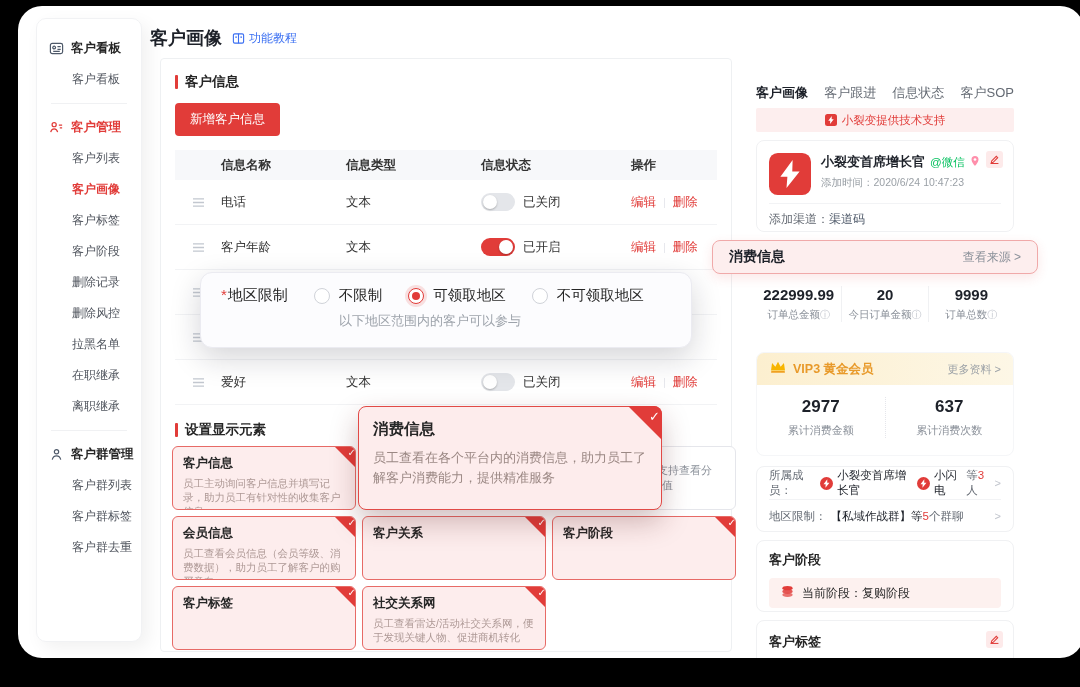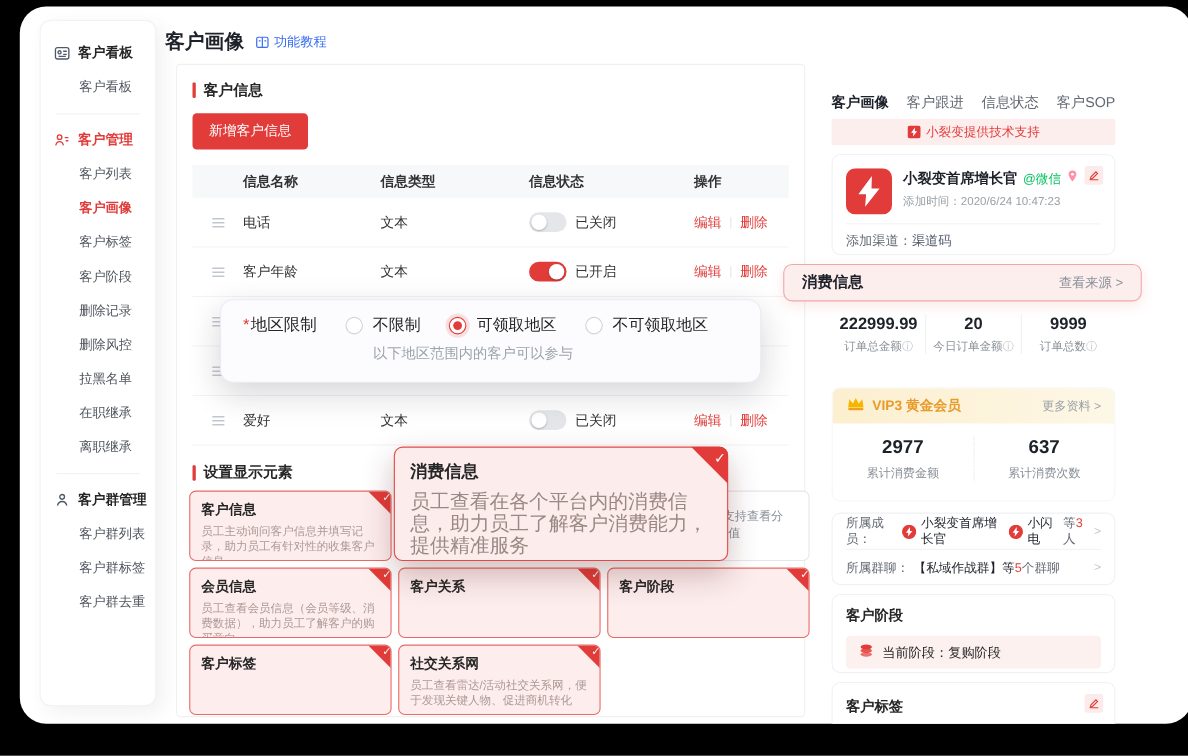--- a/index.html
+++ b/index.html
@@ -67,21 +67,21 @@
   .corner .tick{position:absolute;top:-21px;right:0px;color:#fff;font-size:10px;font-weight:bold;}
 
   .pcard{position:absolute;left:534px;top:440px;width:184px;height:64px;background:#fff;
          border:1px solid #e5e6eb;border-radius:6px;box-sizing:border-box;padding:16px 0 0 104px;
          font-size:11px;color:#8a9099;line-height:15px;}
 
   .featured{position:absolute;left:340px;top:400px;width:304px;height:104px;background:#fdecec;
             border:1.5px solid #e14a46;border-radius:8px;box-sizing:border-box;padding:12px 14px;
             box-shadow:0 12px 28px rgba(90,30,30,.28);z-index:30;}
   .featured .ft{font-size:15.5px;font-weight:bold;color:#262626;}
-  .featured .fd{font-size:18px;color:#9b8884;line-height:20px;margin-top:8px;font-family:Liberation Mono, monospace;}
+  .featured .fd{font-size:13px;color:#9b8884;line-height:20px;margin-top:8px;}
   .corner-lg{position:absolute;top:-1px;right:-1px;width:0;height:0;
              border-top:34px solid #e13c39;border-left:34px solid transparent;border-radius:0 8px 0 0;}
   .corner-lg .tick{position:absolute;top:-31px;right:2px;color:#fff;font-size:13px;font-weight:bold;}
 
   
   .popup{position:absolute;left:182px;top:266px;width:492px;height:76px;background:#fcfcfe;
          border:1px solid #ebebf1;border-radius:12px;box-shadow:0 10px 30px rgba(20,20,40,.18);
          z-index:40;box-sizing:border-box;padding:13px 20px;}
   .popup-row{display:flex;align-items:center;gap:26px;}
   .popup-label{font-size:15px;color:#262626;font-weight:500;}
@@ -493,21 +493,21 @@
         <span class="m-name">小裂变首席增长官</span>
         <span class="logo-2"><svg viewBox="0 0 24 24" width="13" height="13">
               <rect width="24" height="24" rx="12" fill="#e13c39"></rect>
               <path d="M13.5 4 6.5 13.5h4L10 20l7.5-9.5h-4.2z" fill="#fff"></path>
             </svg></span>
         <span class="m-name">小闪电</span>
         <span><span>等</span><span class="m-count">3</span><span>人</span></span>
         <span class="m-chev">&gt;</span>
       </div>
       <div class="m-row">
-        <span>所属群聊：</span>
+        <span>地区限制：</span>
         <span class="m-name"><span>【私域作战群】等</span><span class="m-count">5</span><span style="color:#646a73;">个群聊</span></span>
         <span class="m-chev">&gt;</span>
       </div>
     </div>
 
     <div class="rcard stage">
       <div class="stage-title">客户阶段</div>
       <div class="stage-row">
         <span class="stage-ic">
           <svg viewBox="0 0 14 14">

